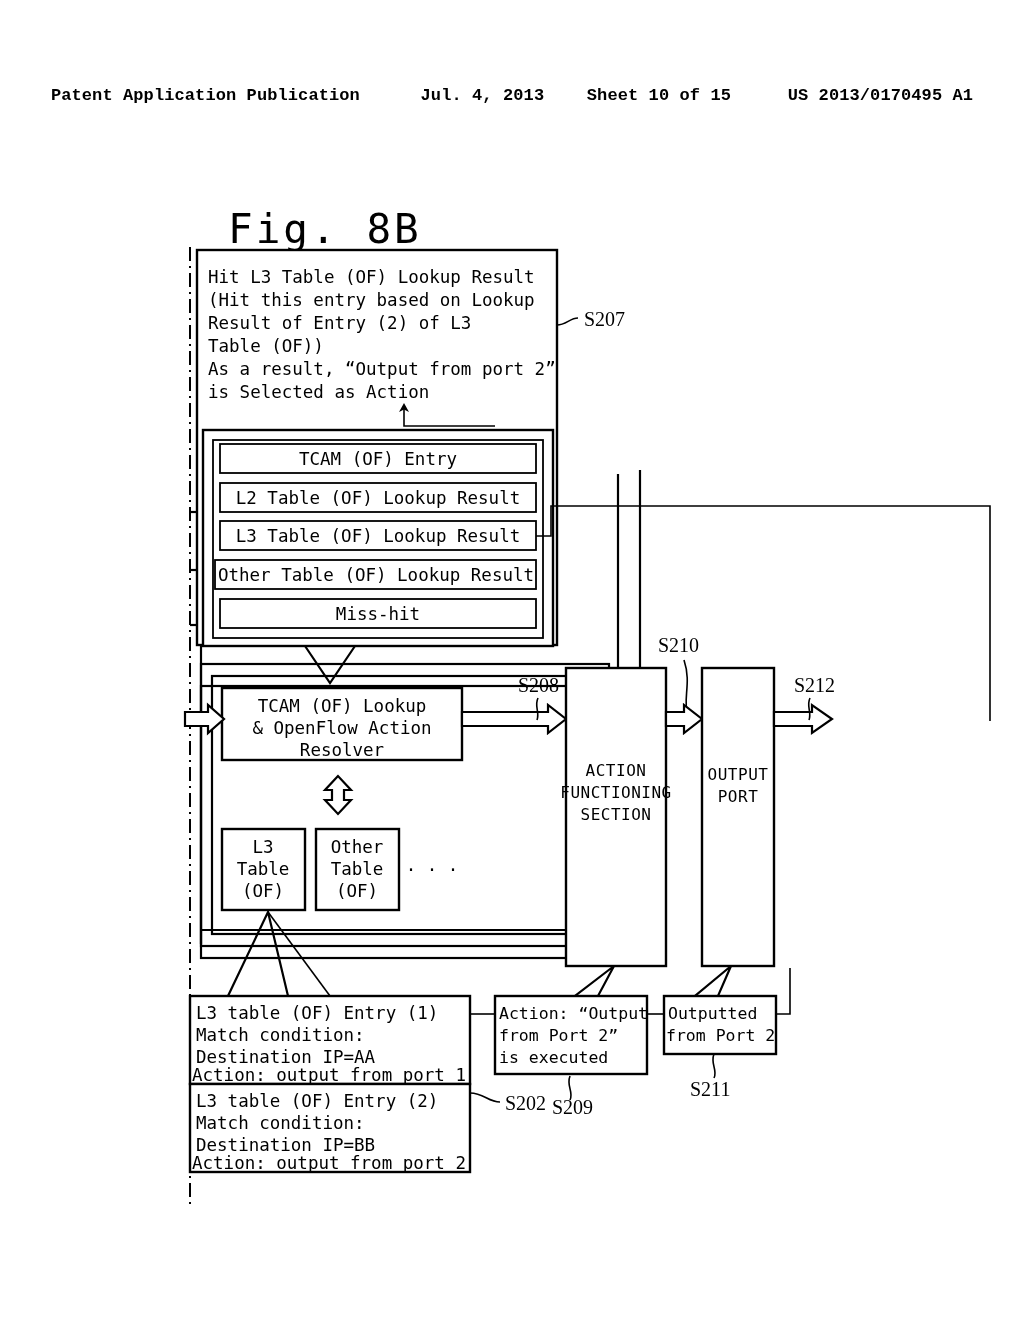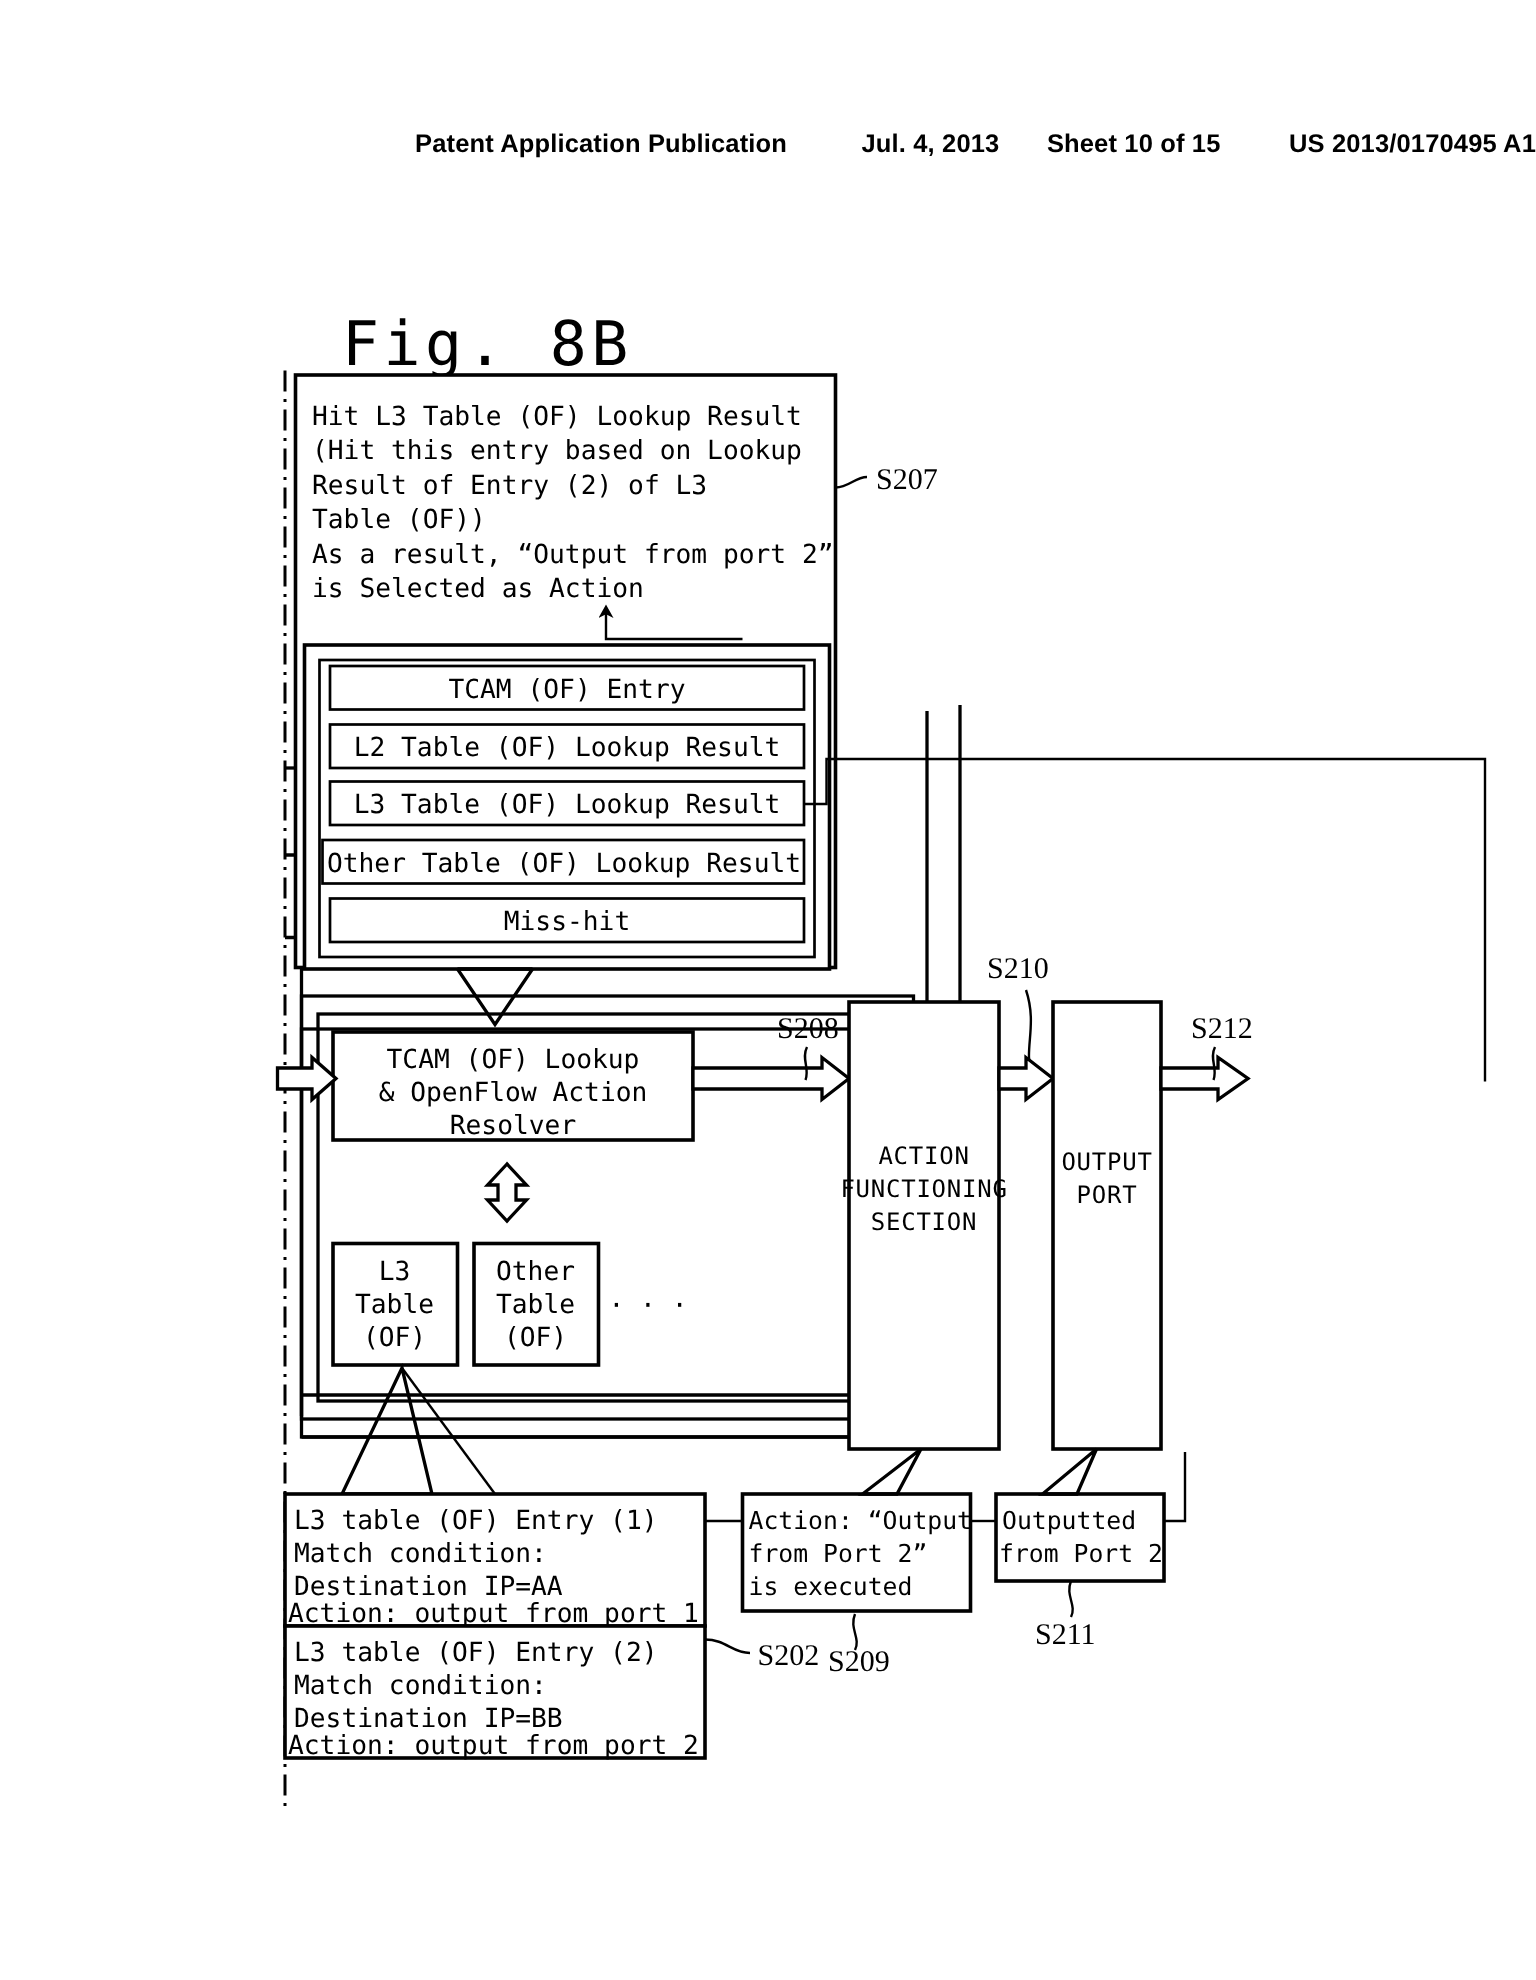--- a/index.html
+++ b/index.html
@@ -22,22 +22,22 @@
     width: 1024px;
     height: 1320px;
     background: #ffffff;
   }
   
   .pub-header {
     position: absolute;
     top: 86px;
     left: 0;
     width: 1024px;
-    text-align: right;
-    font-family: Liberation Sans, sans-serif;
+    text-align: center;
+    font-family: Liberation Mono, monospace;
     font-weight: bold;
     font-size: 17px;
     letter-spacing: 0.1px;
     white-space: nowrap;
   }
   .pub-header span { display: inline-block; vertical-align: baseline; }
   .hdr-gap-1 { width: 40px; }
   .hdr-gap-2 { width: 22px; }
   .hdr-gap-3 { width: 36px; }
 

